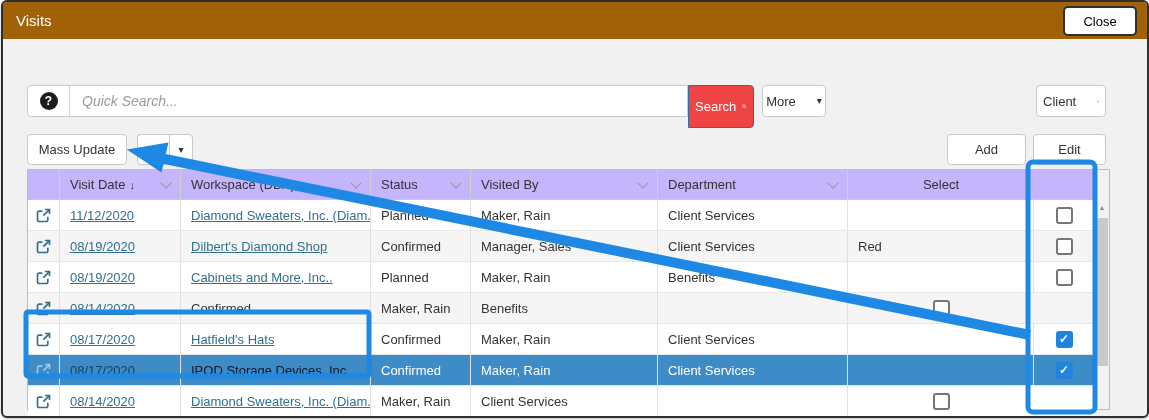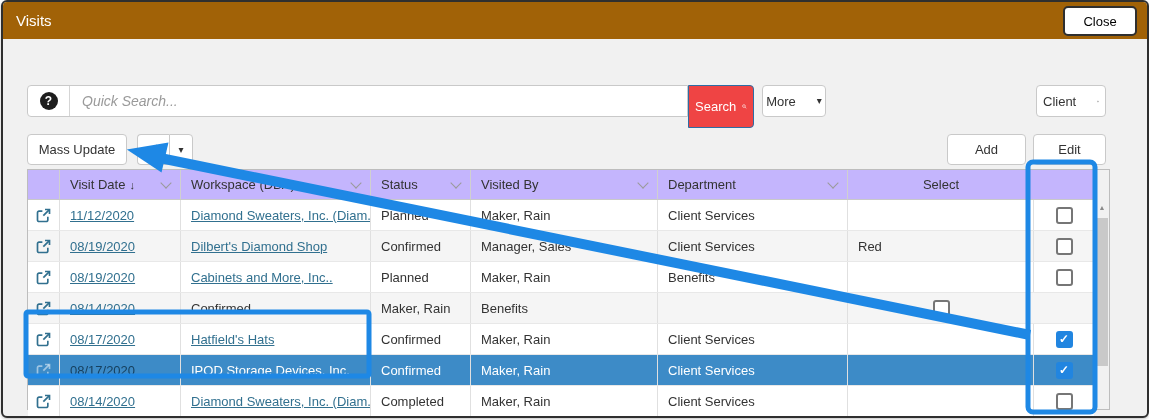--- a/index.html
+++ b/index.html
@@ -78,21 +78,21 @@
   .trow.stripe{background:#f5f5f5;}
   .trow.sel-row{background:#3d8bc7;color:#fff;}
   .cell{
     display:flex;align-items:center;font-size:13px;padding:0 6px 0 10px;
     border-right:1px solid #e0e0e0;box-sizing:border-box;white-space:nowrap;overflow:hidden;
   }
   .cell.c-icon{justify-content:center;padding:0;}
   .cell.c-select{justify-content:center;padding:0;border-right:none;}
   .link{color:#31708f;text-decoration:underline;cursor:pointer;}
   .sel-row .c-date .link{color:#16405f;}
-  .sel-row .c-ws .link{color:#ffffff;}
+  .sel-row .c-ws .link{color:#0f172a;}
   .extlink{color:#31708f;display:inline-flex;cursor:pointer;}
   .sel-row .extlink{color:rgba(255,255,255,.5);}
   .cb{
     width:17px;height:17px;border:2px solid #767676;border-radius:3px;background:#fff;
     display:inline-flex;align-items:center;justify-content:center;
     font-size:12px;line-height:1;color:#fff;cursor:pointer;box-sizing:border-box;
   }
   .cb.checked{background:#2185e0;border-color:#2185e0;font-weight:bold;}
   
   .vscroll{width:15px;background:#f1f1f1;border-left:1px solid #d8d8d8;position:relative;}
@@ -335,21 +335,20 @@
           <path d="M14 2L7.8 8.2" fill="none" stroke="currentColor" stroke-width="1.8"></path>
         </svg>
       </span>
     </div>
     <div class="cell c-date">
               <a class="link">08/14/2020</a>
             </div>
     <div class="cell c-ws">
               <a class="link">Diamond Sweaters, Inc. (Diam...</a>
             </div>
-    <div class="cell c-status">Completed</div>
     <div class="cell c-visited">Maker, Rain</div>
     <div class="cell c-dept">Client Services</div>
     <div class="cell c-temp"></div>
     <div class="cell c-select">
       <span class="cb"></span>
     </div>
   </div>
         </div>
     </div>
     <div class="vscroll">

